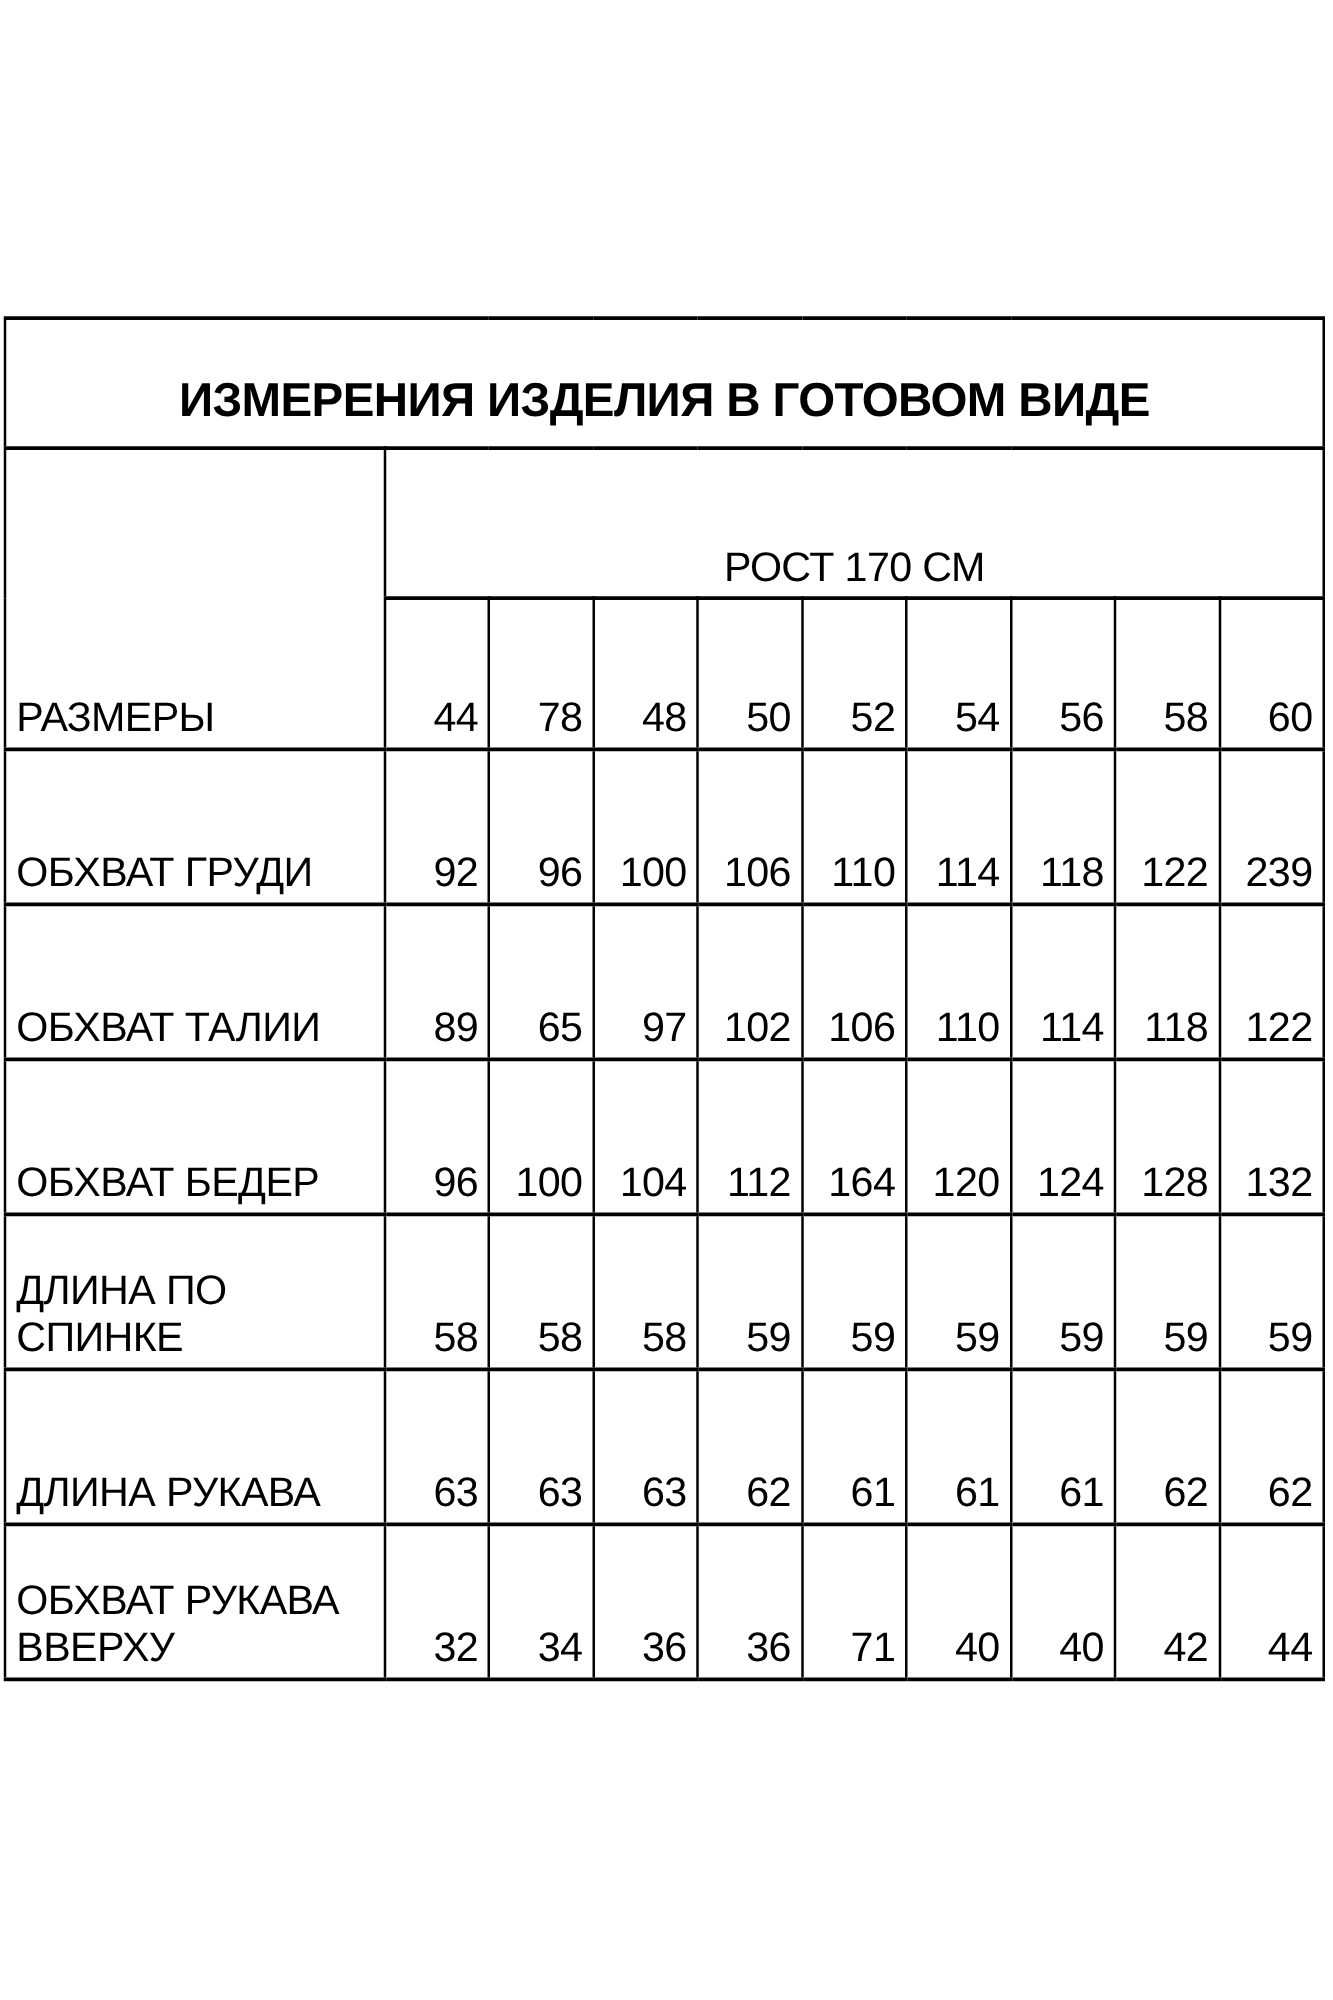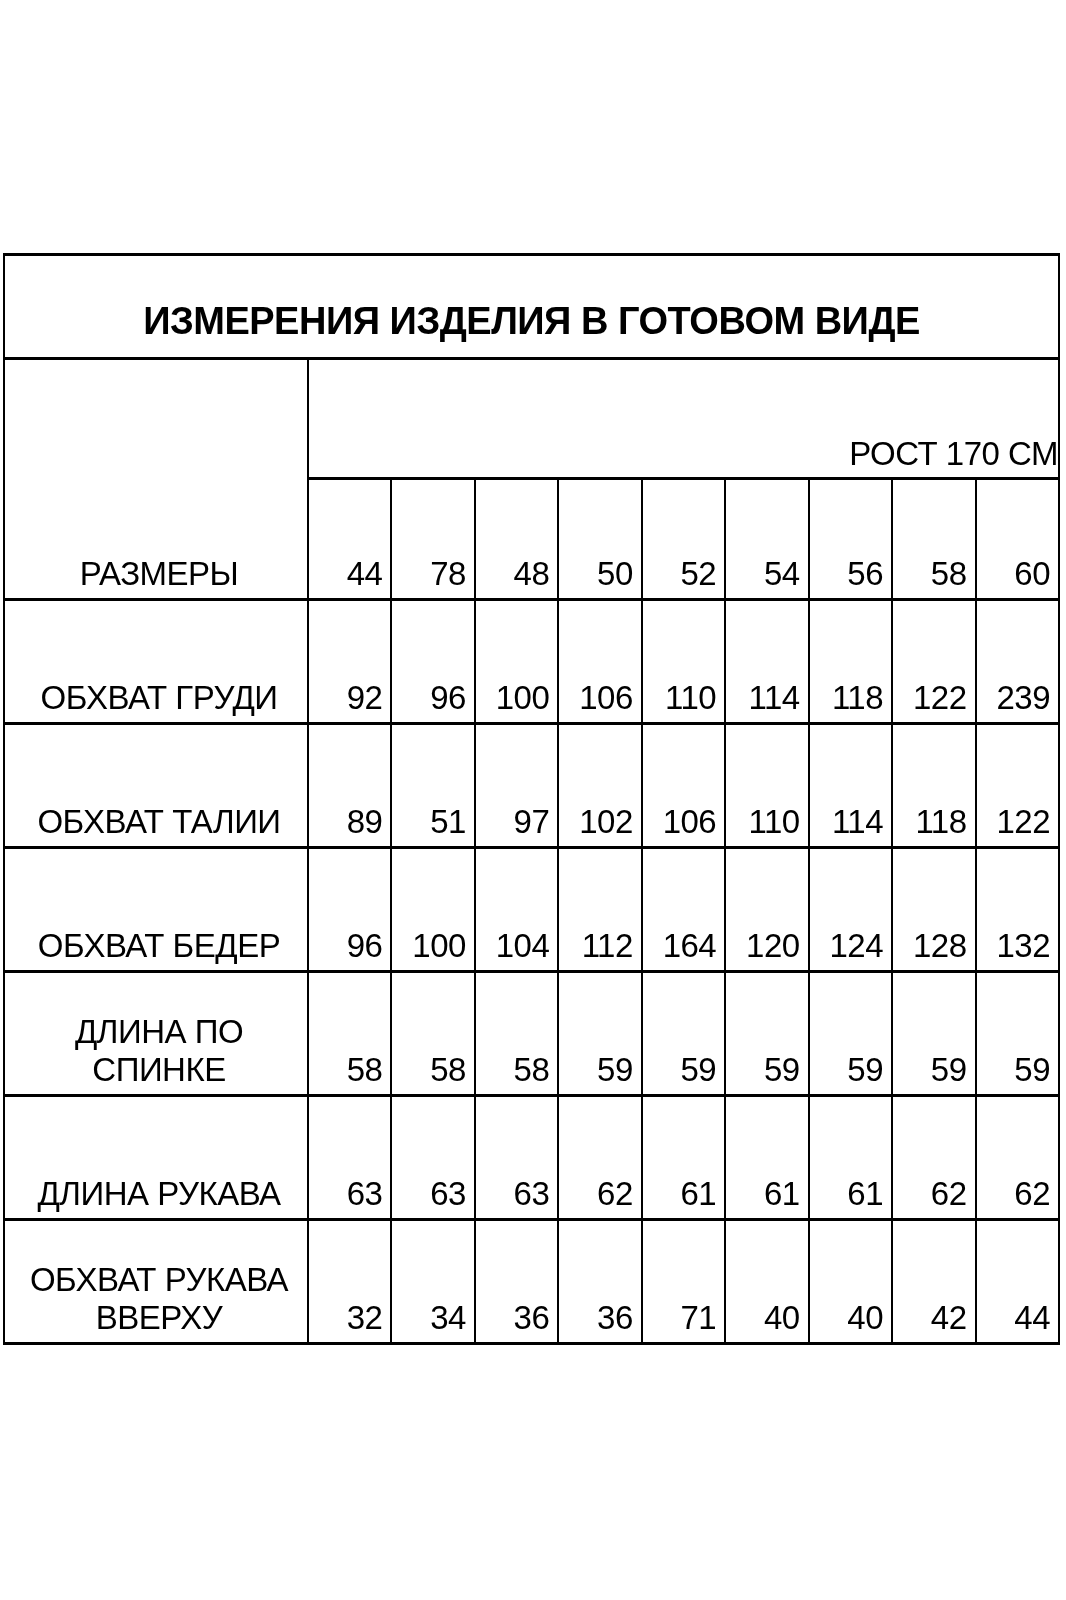--- a/index.html
+++ b/index.html
@@ -43,25 +43,25 @@
   tr.rost-row { height: 120px; }
   tr.sizes-row { height: 121px; }
   tr.data-row { height: 124px; }
   td.title-cell {
     text-align: center;
     font-weight: bold;
     font-size: 38px;
     padding-bottom: 13px;
   }
   td.rost-cell {
-    text-align: right;
+    text-align: center;
     padding-bottom: 4px;
   }
   td.label-cell {
-    text-align: center;
+    text-align: left;
     padding-left: 8px;
     padding-right: 2px;
     padding-bottom: 5px;
   }
   td.value-cell {
     text-align: right;
     padding-right: 8px;
     padding-bottom: 5px;
   }
 </style>
@@ -111,21 +111,21 @@
         <td class="value-cell">110</td>
         <td class="value-cell">114</td>
         <td class="value-cell">118</td>
         <td class="value-cell">122</td>
         <td class="value-cell">239</td>
       </tr>
 
       <tr class="data-row">
         <td class="label-cell">ОБХВАТ ТАЛИИ</td>
         <td class="value-cell">89</td>
-        <td class="value-cell">51</td>
+        <td class="value-cell">65</td>
         <td class="value-cell">97</td>
         <td class="value-cell">102</td>
         <td class="value-cell">106</td>
         <td class="value-cell">110</td>
         <td class="value-cell">114</td>
         <td class="value-cell">118</td>
         <td class="value-cell">122</td>
       </tr>
 
       <tr class="data-row">

